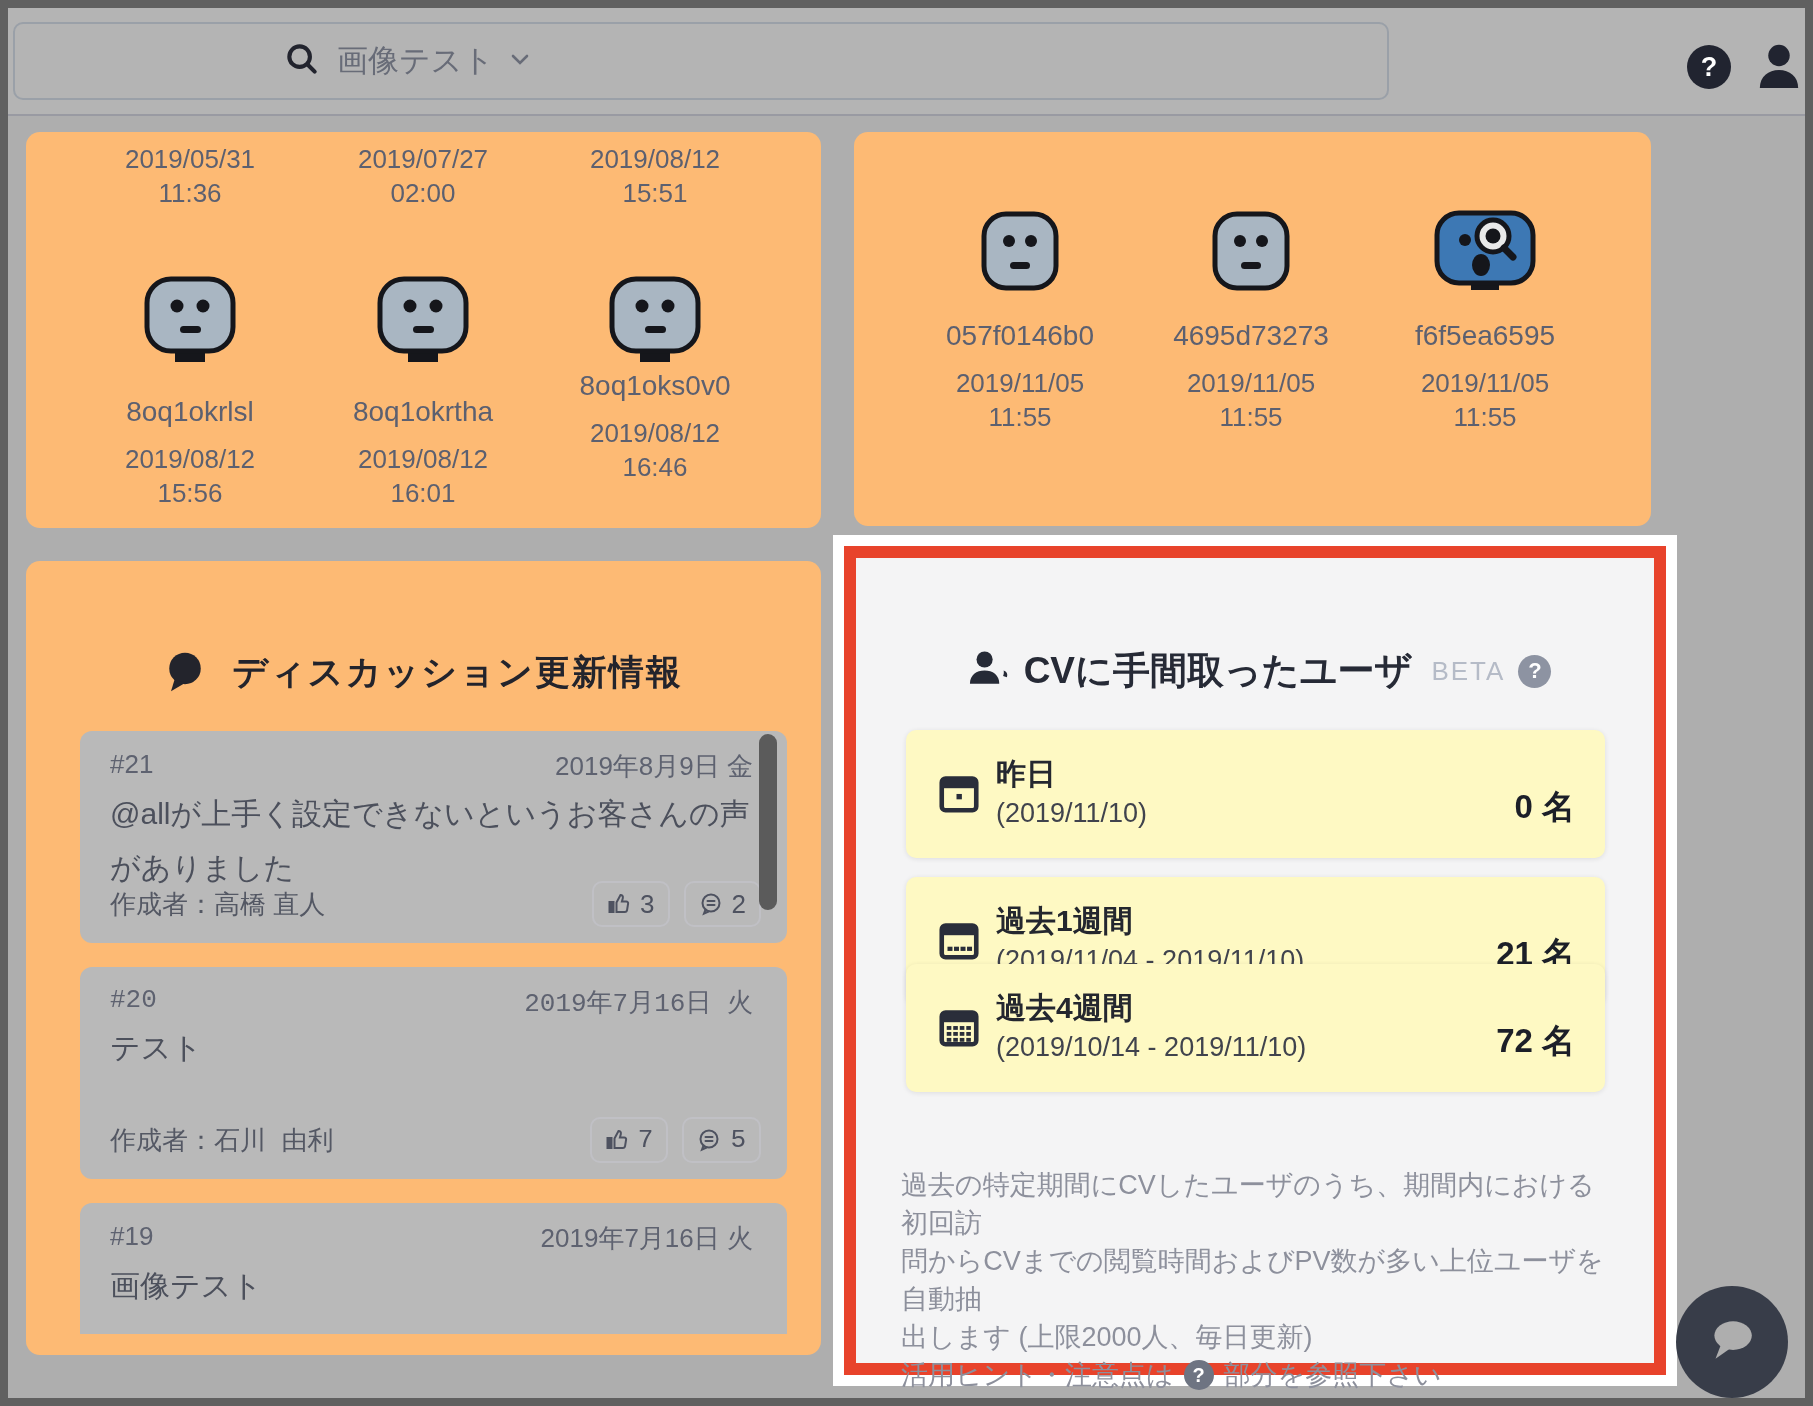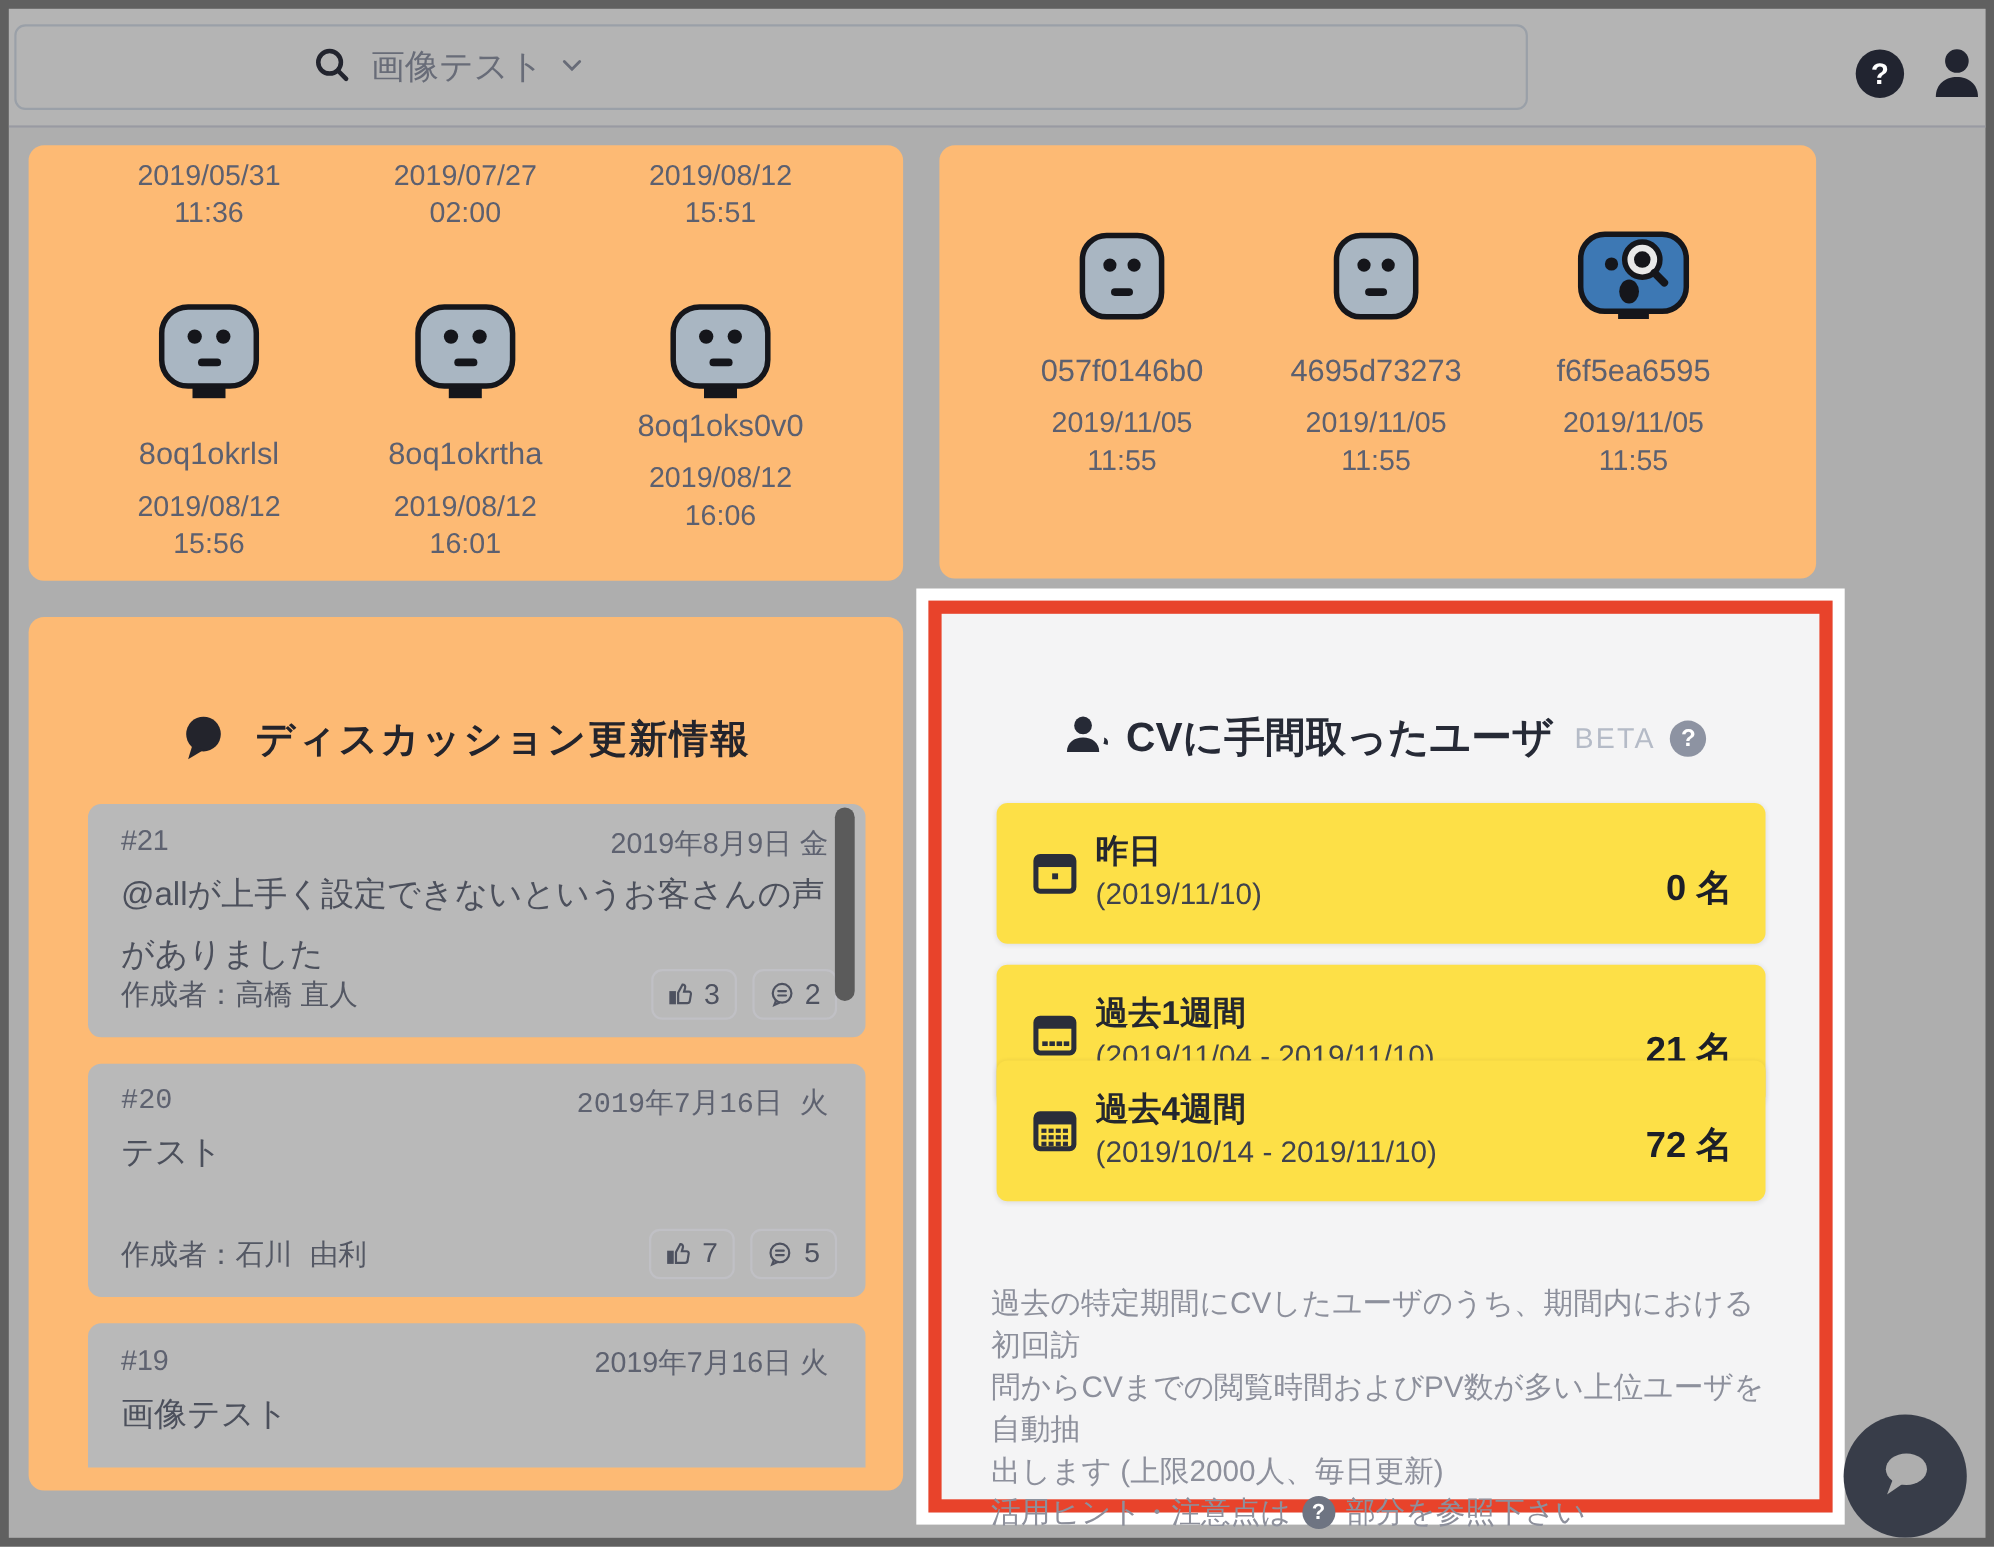--- a/index.html
+++ b/index.html
@@ -35,21 +35,21 @@
   .badges{display:flex;gap:14px;}
   .badge{display:flex;align-items:center;gap:9px;border:2px solid #c0c0c5;border-radius:10px;padding:4px 13px;font-size:26px;color:#4e5260;height:34px;}
   .scrollbar{position:absolute;left:751px;top:726px;width:18px;height:176px;background:#5b5b5b;border-radius:9px;}
   
   .cv-outline{position:absolute;left:825px;top:527px;width:844px;height:851px;background:#ffffff;}
   .cv-panel{position:absolute;left:836px;top:538px;width:822px;height:829px;border:12px solid var(--accent,#e8432b);background:#f4f4f5;box-sizing:border-box;}
   .cv-header{position:absolute;left:845px;top:638px;width:812px;display:flex;justify-content:center;align-items:center;gap:13px;}
   .cv-title{font-size:37px;font-weight:bold;color:#262a36;}
   .cv-beta{font-size:26px;color:#b5bbc7;letter-spacing:2px;padding-left:6px;}
   .cv-q{width:33px;height:33px;background:#8d93a2;font-size:22px;}
-  .cvrow{position:absolute;left:898px;width:699px;height:128px;background:#fde047;border-radius:10px;box-shadow:0 1px 5px rgba(30,30,40,0.10);}
+  .cvrow{position:absolute;left:898px;width:699px;height:128px;background:#fef9c3;border-radius:10px;box-shadow:0 1px 5px rgba(30,30,40,0.10);}
   .cvrow-icon{position:absolute;left:30px;top:40px;}
   .cvrow-label{position:absolute;left:90px;top:24px;font-size:30px;font-weight:bold;color:#24272f;}
   .cvrow-range{position:absolute;left:90px;top:68px;font-size:27px;color:#40434d;}
   .cvrow-count{position:absolute;right:30px;top:0;height:154px;display:flex;align-items:center;font-size:33px;font-weight:bold;color:#1c1f28;}
   .cv-desc{position:absolute;left:893px;top:1158px;width:706px;font-size:27px;line-height:38px;color:#8d909c;}
   .cv-hint{display:flex;align-items:center;gap:10px;}
   .cv-hint-q{width:30px;height:30px;background:#6e7482;font-size:20px;}
   
   .fab{position:absolute;left:1668px;top:1278px;width:112px;height:112px;border-radius:50%;background:#383d49;display:flex;align-items:center;justify-content:center;}
 </style>
@@ -138,21 +138,21 @@
             <rect x="33" y="72" width="30" height="14" fill="#15161b"></rect>
             <rect x="5" y="3" width="86" height="72" rx="24" fill="#a9b6c2" stroke="#15161b" stroke-width="5"></rect>
             <circle cx="35" cy="30" r="6.5" fill="#15161b"></circle>
             <circle cx="61" cy="30" r="6.5" fill="#15161b"></circle>
             <rect x="38" y="50" width="21" height="7" rx="3.5" fill="#15161b"></rect>
           </svg>
       </div>
       <div class="a-id" style="">8oq1oks0v0</div>
       <div class="a-date" style="margin-top:14px;">
           <div>2019/08/12</div>
-          <div>16:06</div>
+          <div>16:46</div>
         </div>
     </div>
   </div>
 
   <div class="gpanel" style="left:846px;top:124px;width:797px;height:394px;">
 
     <div class="acol" style="left:56px;top:78px;">
       <div>
         <svg width="80" height="82" viewBox="0 0 80 82">
             <rect x="4" y="4" width="72" height="74" rx="22" fill="#a9b6c2" stroke="#15161b" stroke-width="5"></rect>

